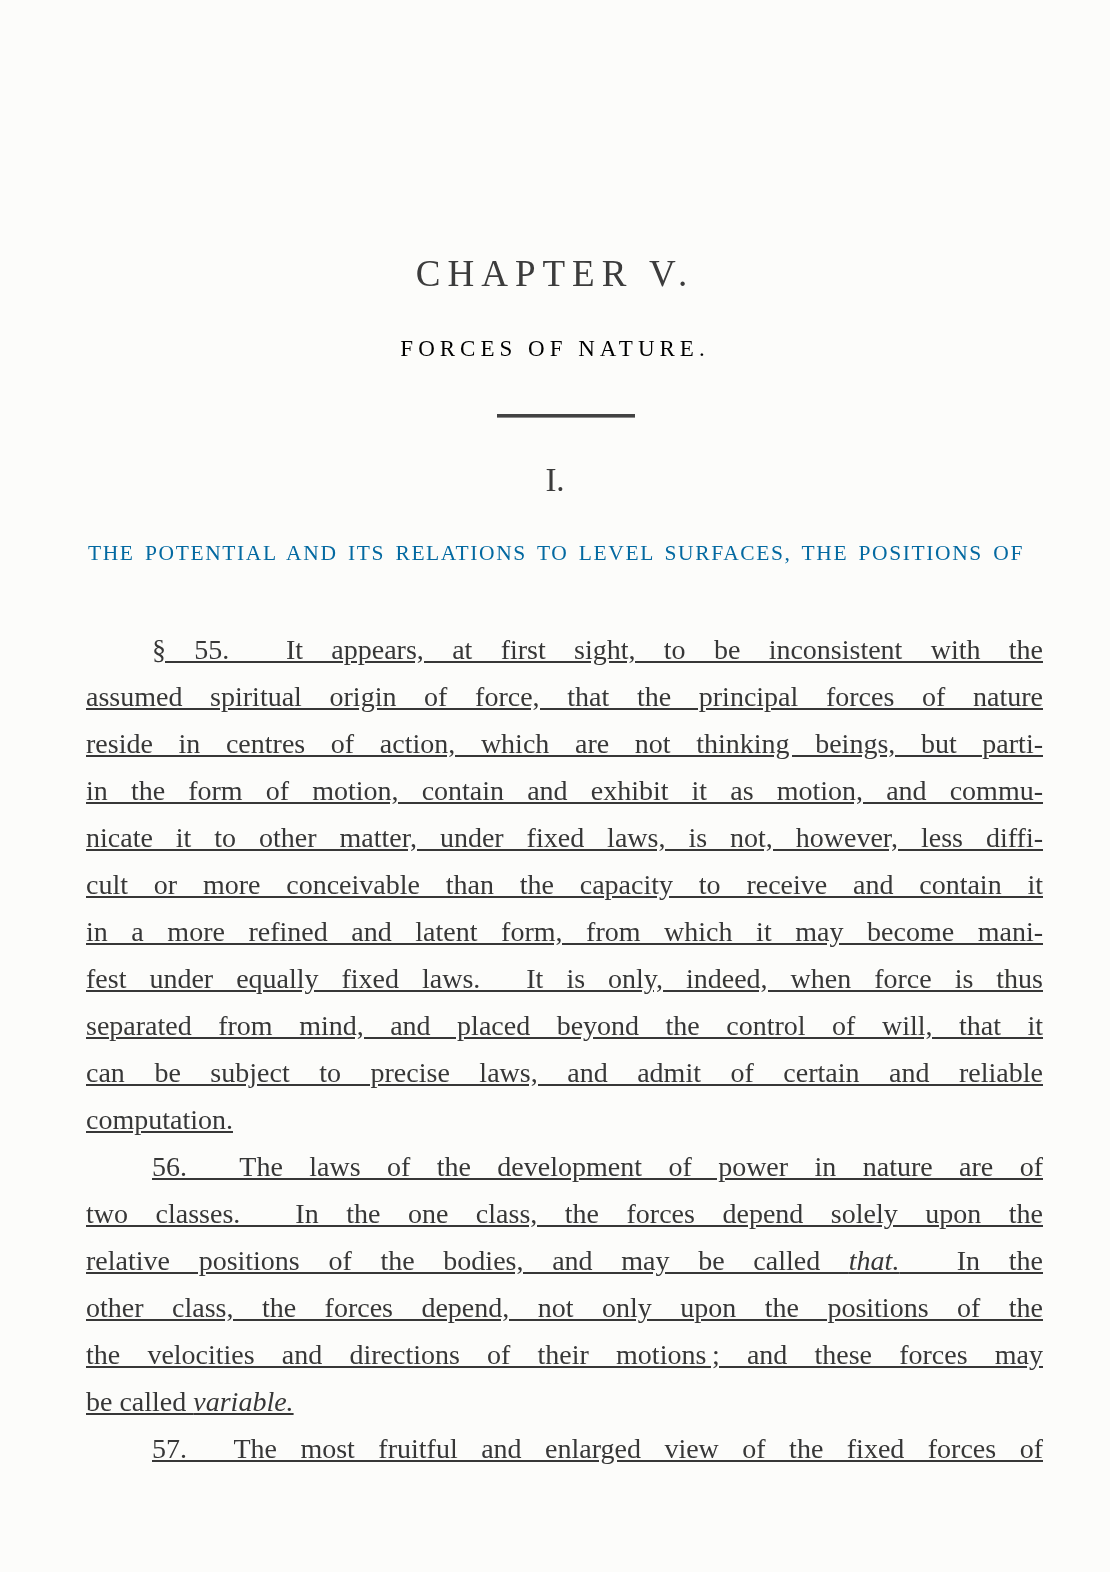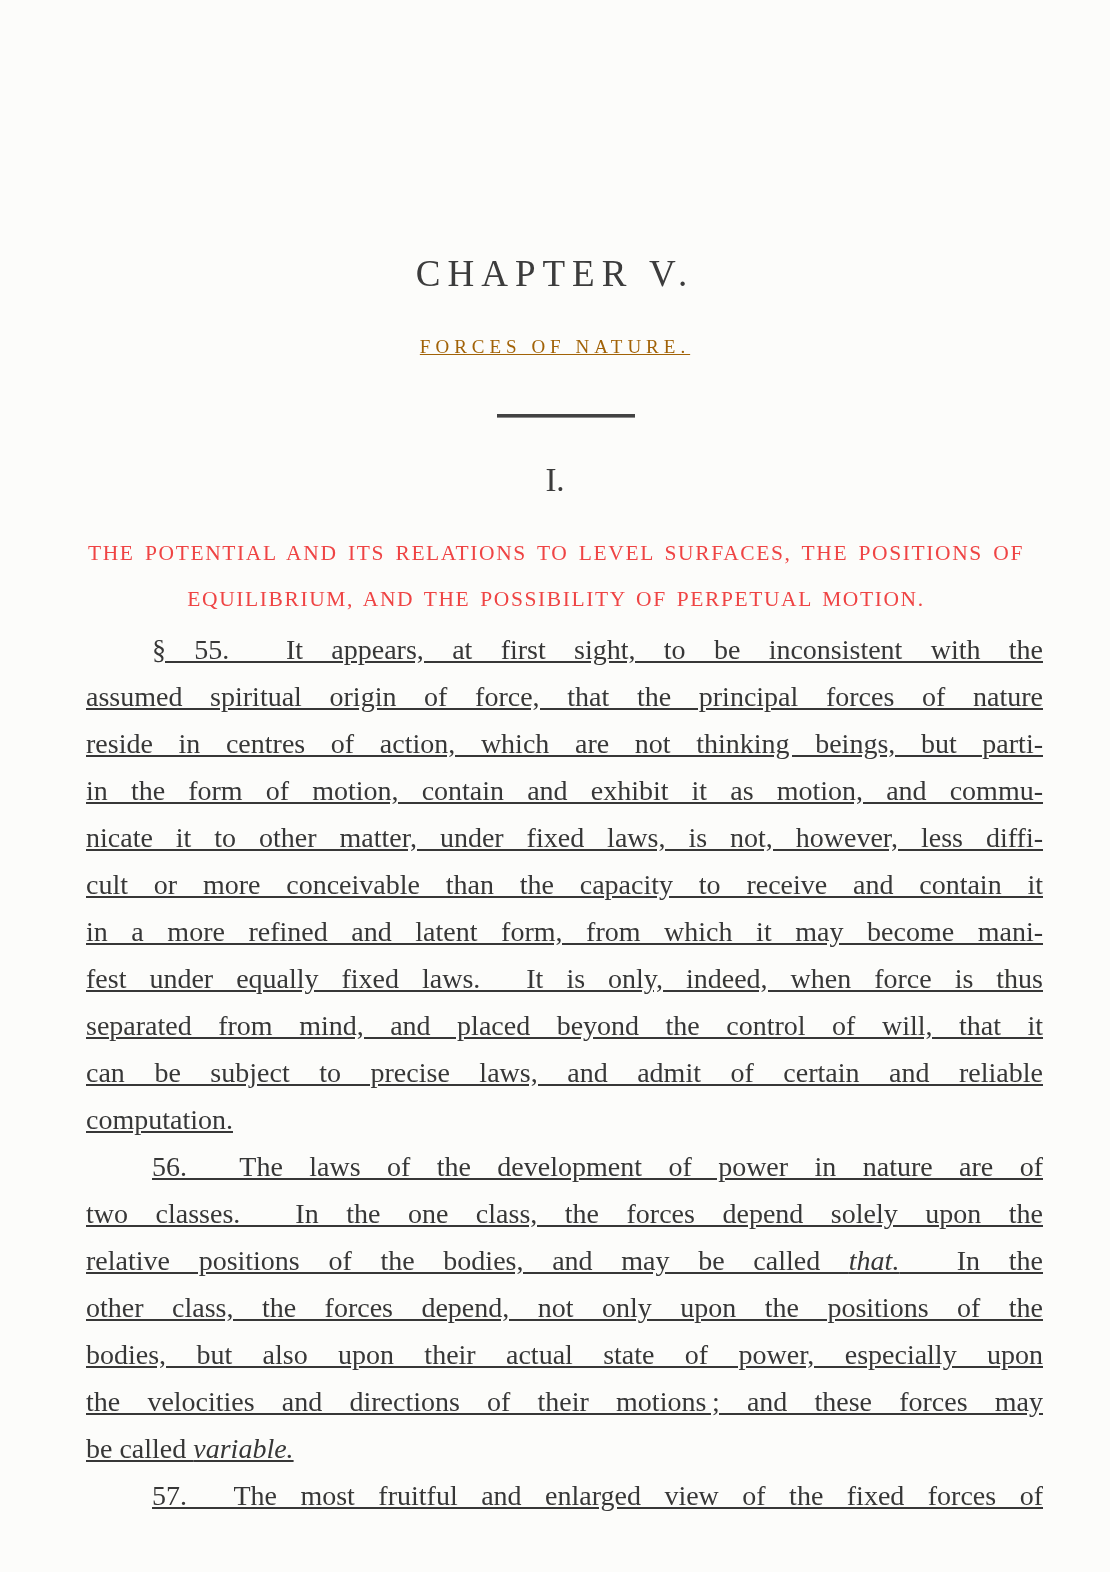--- a/index.html
+++ b/index.html
@@ -37,24 +37,23 @@
     font-size: 37px;
     letter-spacing: 7px;
     color: #3c3c3c;
   }
   .chapter-subtitle {
     position: absolute;
     top: 336px;
     left: 0;
     width: 100%;
     text-align: center;
-    font-size: 19px;
+    font-size: 23px;
     letter-spacing: 5px;
-    color: #a16207;
-    text-decoration: underline;
+    color: #000000;
   }
   .divider {
     position: absolute;
     top: 414px;
     left: 497px;
     width: 138px;
     height: 3px;
     background: #424242;
     border-bottom: 1px solid #8a8a8a;
   }
@@ -68,21 +67,21 @@
     color: #3c3c3c;
   }
   .section-heading {
     position: absolute;
     top: 530px;
     left: 88px;
     width: 936px;
     font-size: 21.5px;
     letter-spacing: 1.6px;
     line-height: 46px;
-    color: #ef4444;
+    color: #0369a1;
     word-spacing: 3px;
   }
   .section-heading .h-line-1 {
     text-align: justify;
     text-align-last: justify;
   }
   .section-heading .h-line-2 {
     text-align: center;
   }
   .body-text {
@@ -121,38 +120,36 @@
   <div class="chapter-title">CHAPTER V.</div>
 
   <div class="chapter-subtitle">FORCES OF NATURE.</div>
 
   <div class="divider"></div>
 
   <div class="section-number">I.</div>
 
   <div class="section-heading">
     <div class="h-line-1">THE POTENTIAL AND ITS RELATIONS TO LEVEL SURFACES, THE POSITIONS OF</div>
-    <div class="h-line-2">EQUILIBRIUM, AND THE POSSIBILITY OF PERPETUAL MOTION.</div>
   </div>
 
   <div class="body-text">
     <div class="line indent">§ 55.&nbsp; It appears, at first sight, to be inconsistent with the</div>
     <div class="line">assumed spiritual origin of force, that the principal forces of nature</div>
     <div class="line">reside in centres of action, which are not thinking beings, but parti-</div>
     <div class="line">in the form of motion, contain and exhibit it as motion, and commu-</div>
     <div class="line">nicate it to other matter, under fixed laws, is not, however, less diffi-</div>
     <div class="line">cult or more conceivable than the capacity to receive and contain it</div>
     <div class="line">in a more refined and latent form, from which it may become mani-</div>
     <div class="line">fest under equally fixed laws.&nbsp; It is only, indeed, when force is thus</div>
     <div class="line">separated from mind, and placed beyond the control of will, that it</div>
     <div class="line">can be subject to precise laws, and admit of certain and reliable</div>
     <div class="line para-end">computation.</div>
     <div class="line indent">56.&nbsp; The laws of the development of power in nature are of</div>
     <div class="line">two classes.&nbsp; In the one class, the forces depend solely upon the</div>
     <div class="line"><span>relative positions of the bodies, and may be called </span><span class="italic">that.</span><span>&nbsp; In the</span></div>
     <div class="line">other class, the forces depend, not only upon the positions of the</div>
-    <div class="line">bodies, but also upon their actual state of power, especially upon</div>
     <div class="line">the velocities and directions of their motions ; and these forces may</div>
     <div class="line para-end"><span>be called </span><span class="italic">variable.</span></div>
     <div class="line indent">57.&nbsp; The most fruitful and enlarged view of the fixed forces of</div>
   </div>
 
 </div>
 
 </body></html>

